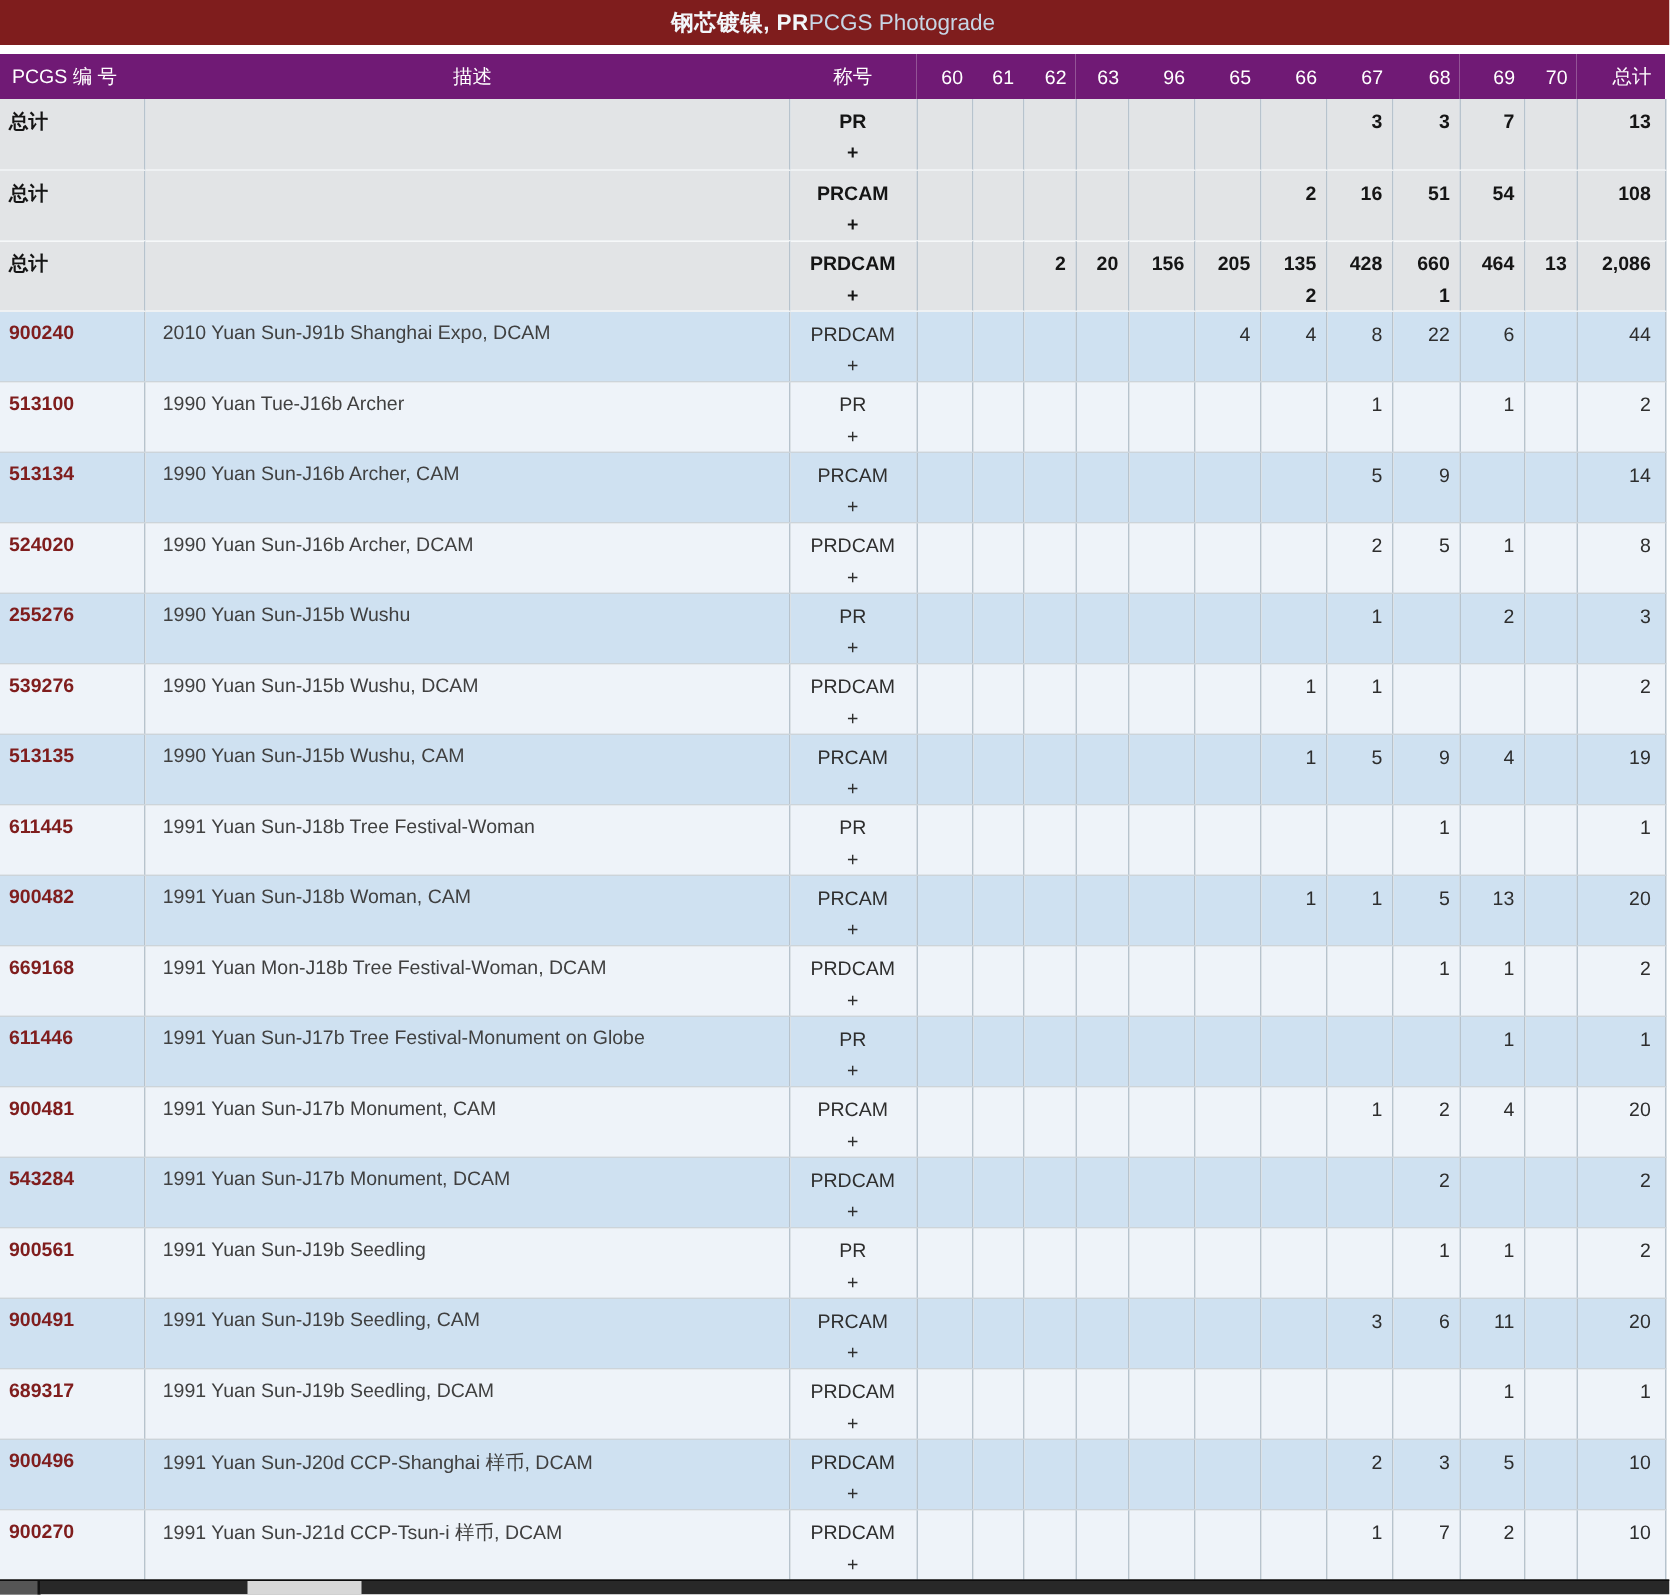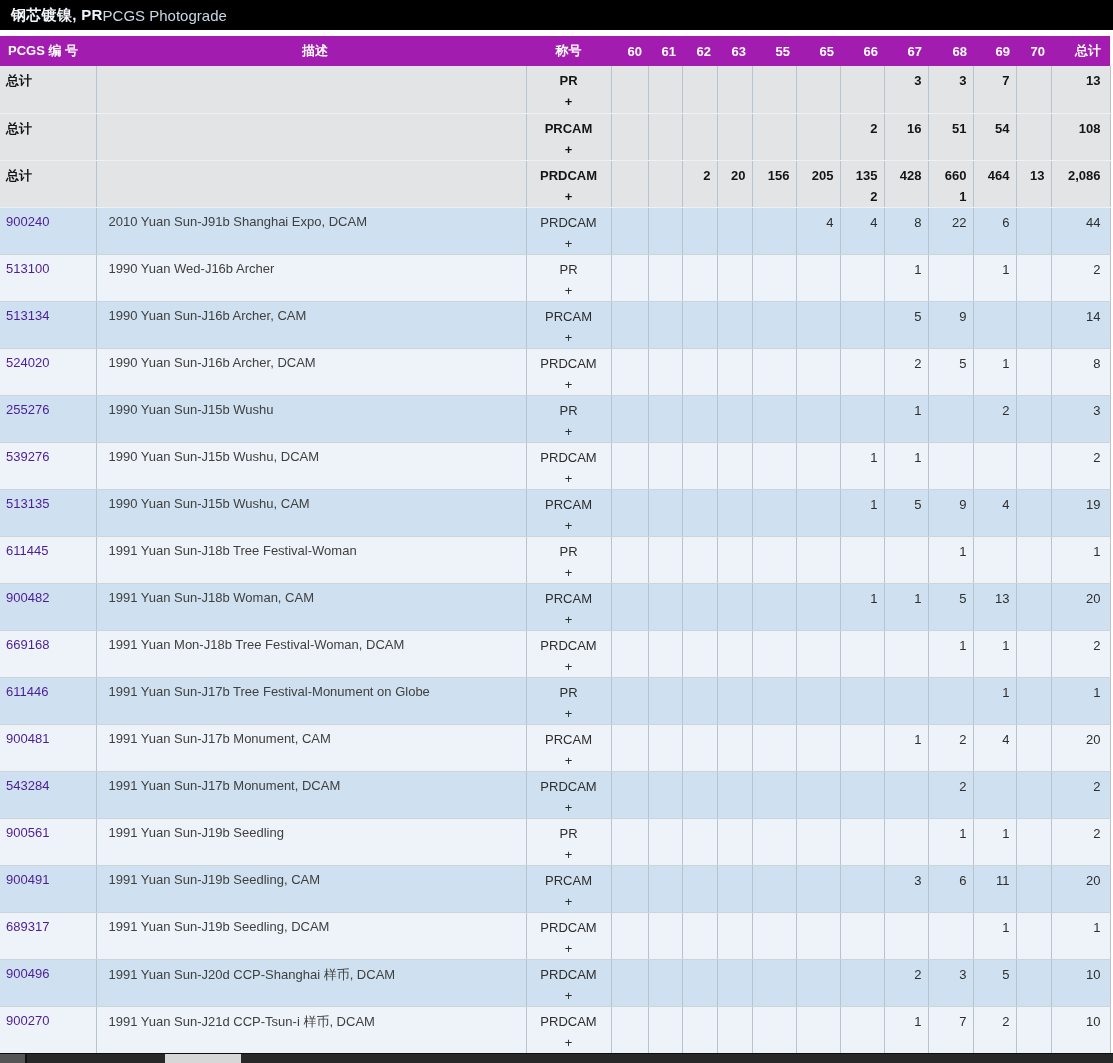--- a/index.html
+++ b/index.html
@@ -1,29 +1,29 @@
 <!DOCTYPE html>
 <html><head>
 <meta charset="utf-8">
 <style>
   * { margin:0; padding:0; box-sizing:border-box; }
   html,body { width:1113px; height:1063px; background:#ffffff; overflow:hidden;
               font-family:"Liberation Sans","DejaVu Sans",sans-serif; position:relative; }
 
   
-  .title-bar { height:30px; background:#000000; display:flex; align-items:center;
-               justify-content:flex-start; padding:0 13px 0 11px; }
+  .title-bar { height:30px; background:#7f1d1d; display:flex; align-items:center;
+               justify-content:center; padding:0 13px 0 11px; }
   .title-bar .main-title { color:#f2f6fa; font-size:15px; font-weight:bold; letter-spacing:0.3px; }
   .title-bar .right-link { color:#c7d6e5; font-size:15px; }
 
   .gap { height:6px; background:#ffffff; }
 
   
   table { border-collapse:collapse; table-layout:fixed; width:1110px; }
-  thead th { height:30px; background:#a21caf; color:#ffffff; font-size:13px; font-weight:bold;
+  thead th { height:30px; background:#701a75; color:#ffffff; font-size:13px; font-weight:normal;
              padding:0; vertical-align:middle; }
   th.h-pcgs  { text-align:left; padding-left:8px; }
   th.h-desc  { text-align:center; padding-left:8px; }
   th.h-desig { text-align:center; }
   th.h-grade { text-align:right; padding-right:6px;margin-top:24px; }
   th.h-total { text-align:right; padding-right:9px; }
 
   tbody tr { height:47px; }
   tbody td { border-left:1px solid #b7c3cd; border-right:1px solid #b7c3cd;
              border-bottom:1px solid #ccd4da; vertical-align:top; padding-top:6px;
@@ -38,21 +38,21 @@
 
   .c-pcgs  { padding-left:6px; }
   .c-desc  { padding-left:12px; color:#404040; }
   .c-desig { text-align:center; }
   .c-val   { text-align:right; padding-right:6px; }
   .c-total { text-align:right; padding-right:9px; }
 
   .l1 { line-height:17px; min-height:17px; margin-bottom:4px; }
   .l2 { line-height:17px; min-height:17px; }
 
-  a.pcgs-link { color:#4c1d95; text-decoration:none; cursor:pointer; }
+  a.pcgs-link { color:#7f1d1d; text-decoration:none; cursor:pointer;font-weight:bold; }
 
   
   .watermark { position:absolute; top:1067px; right:8px; font-size:23px; font-weight:bold;
                font-family:"DejaVu Sans","Liberation Sans",sans-serif; color:#f6b478;
                letter-spacing:0.5px; pointer-events:none;
                text-shadow:0 0 2px #ffffff, 0 0 4px rgba(255,255,255,0.9), 0 0 6px rgba(255,255,255,0.7); }
 
   
   .hscrollbar { position:absolute; left:0; top:1053px; width:1113px; height:10px;
                 background:#282828; border-top:1px solid #0d0d0d; }
@@ -90,21 +90,21 @@
   </colgroup>
   <thead>
     <tr>
       <th class="h-pcgs">PCGS 编 号</th>
       <th class="h-desc">描述</th>
       <th class="h-desig">称号</th>
       <th class="h-grade">60</th>
       <th class="h-grade">61</th>
       <th class="h-grade">62</th>
       <th class="h-grade">63</th>
-      <th class="h-grade">55</th>
+      <th class="h-grade">96</th>
       <th class="h-grade">65</th>
       <th class="h-grade">66</th>
       <th class="h-grade">67</th>
       <th class="h-grade">68</th>
       <th class="h-grade">69</th>
       <th class="h-grade">70</th>
       <th class="h-total">总计</th>
     </tr>
   </thead>
   <tbody id="table-body">
@@ -323,21 +323,21 @@
         <td class="c-val">
           <div class="l1"></div>
           <div class="l2"></div>
         </td>
         <td class="c-total">
           <div class="l1">44</div>
         </td>
       </tr>
       <tr class="row-light">
         <td class="c-pcgs"><a class="pcgs-link">513100</a></td>
-        <td class="c-desc">1990 Yuan Wed-J16b Archer</td>
+        <td class="c-desc">1990 Yuan Tue-J16b Archer</td>
         <td class="c-desig">
           <div class="l1">PR</div>
           <div class="l2">+</div>
         </td>
         <td class="c-val">
           <div class="l1"></div>
           <div class="l2"></div>
         </td>
         <td class="c-val">
           <div class="l1"></div>

